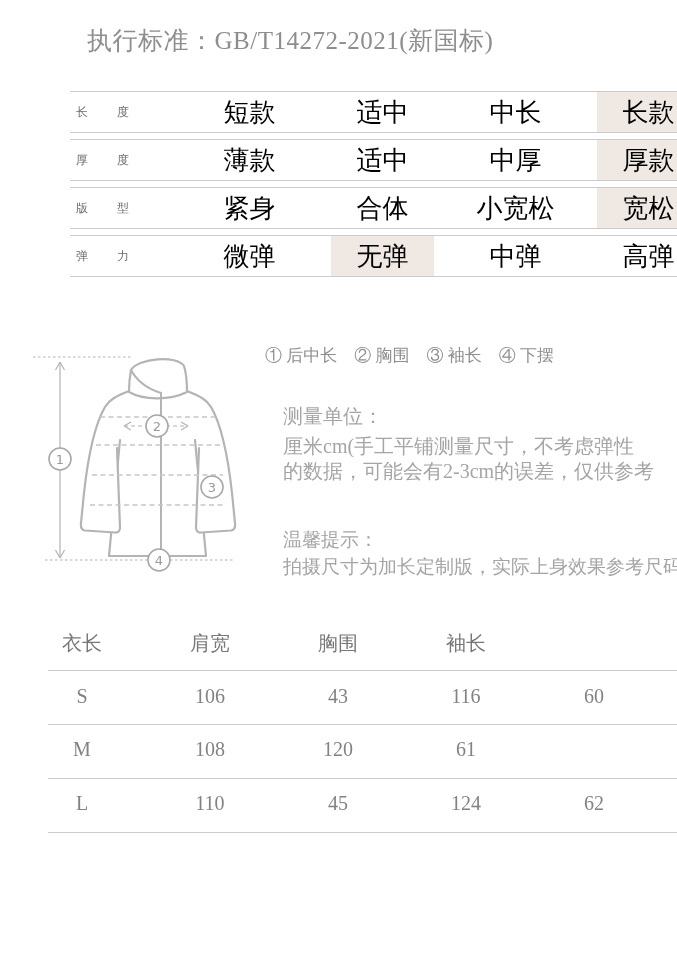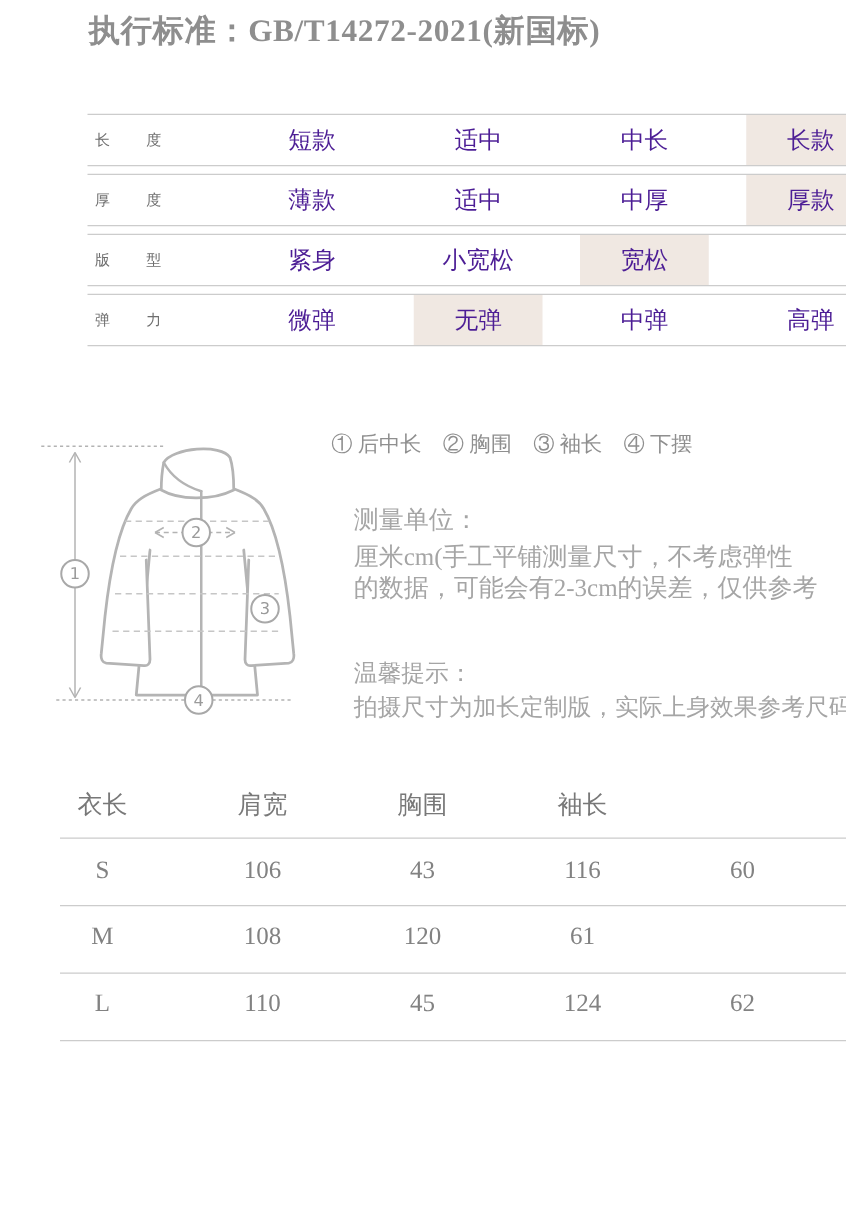--- a/index.html
+++ b/index.html
@@ -3,40 +3,40 @@
 <meta charset="utf-8">
 <style>
   html,body { margin:0; padding:0; background:#ffffff; }
   .page {
     position:relative; width:677px; height:968px; background:#ffffff;
     overflow:hidden; font-family:"Liberation Serif","DejaVu Serif",serif;
   }
 
   
   .heading {
-    position:absolute; left:71px; top:8px; margin:0;
-    font-size:25px; font-weight:700; color:#8e8e8e; letter-spacing:0.5px;
+    position:absolute; left:71px; top:8px; margin:16px;
+    font-size:25px; font-weight:400; color:#8e8e8e; letter-spacing:0.5px;
     white-space:nowrap;
   }
 
   
   .attr-table { position:absolute; left:70px; top:91px; width:645px; }
   .attr-row {
     display:flex; height:40px; margin-bottom:6px;
     border-top:1px solid var(--line,#cccccc); border-bottom:1px solid var(--line,#cccccc);
   }
   .attr-label {
     width:113px; box-sizing:border-box; padding-left:6px;
     display:flex; align-items:center;
     font-size:12px; color:var(--text-primary,#6e6e6e); word-spacing:26px; white-space:pre;text-align:center;
   }
   .attr-opt { width:133px; display:flex; }
   .attr-cell {
     flex:1; margin:0 15px; display:flex; align-items:center; justify-content:center;
-    font-size:19px; color:#4c1d95; white-space:nowrap;
+    font-size:26px; color:#000000; white-space:nowrap;
   }
   .attr-opt.hl .attr-cell { background:var(--highlight-bg,#f0e8e2); }
 
   
   .coat { position:absolute; left:20px; top:345px; width:230px; height:235px; }
 
   
   .legend {
     position:absolute; left:265px; top:344px;
     font-size:17px; color:#8f8f8f; white-space:pre;
@@ -94,20 +94,23 @@
           <div class="attr-cell">中厚</div>
         </div>
       <div class="attr-opt hl">
           <div class="attr-cell">厚款</div>
         </div>
     </div>
     <div class="attr-row">
       <div class="attr-label">版 型</div>
       <div class="attr-opt">
           <div class="attr-cell">紧身</div>
+        </div>
+      <div class="attr-opt">
+          <div class="attr-cell">合体</div>
         </div>
       <div class="attr-opt">
           <div class="attr-cell">小宽松</div>
         </div>
       <div class="attr-opt hl">
           <div class="attr-cell">宽松</div>
         </div>
     </div>
     <div class="attr-row">
       <div class="attr-label">弹 力</div>

